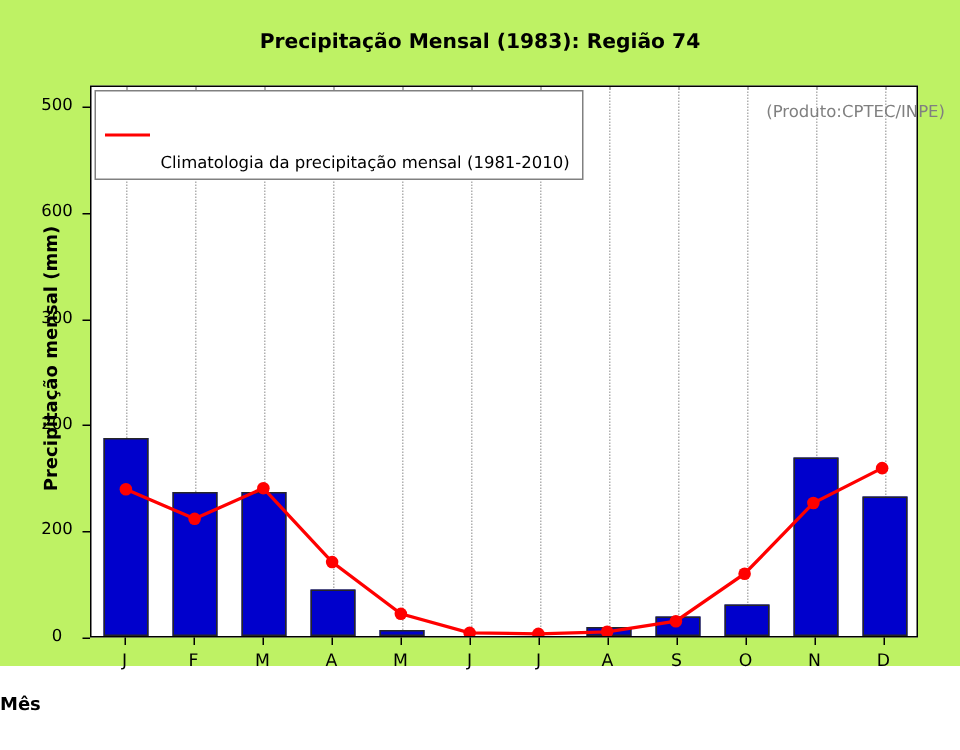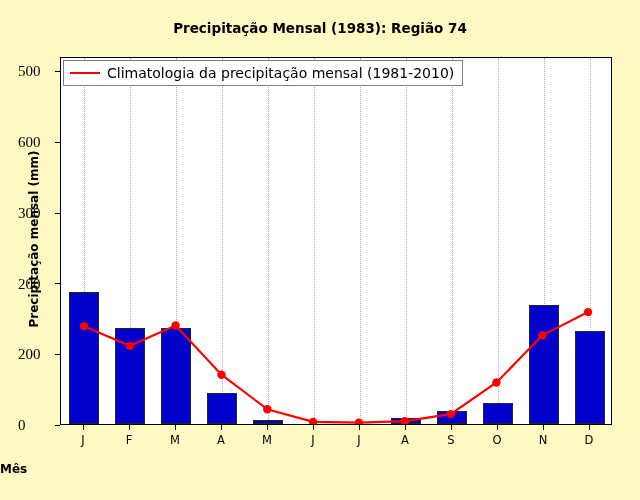--- a/index.html
+++ b/index.html
@@ -11,22 +11,22 @@
     width: 640px;
     height: 500px;
     font-family: "DejaVu Sans", "Liberation Sans", sans-serif;
     overflow: hidden;
     position: relative;
   }
   #figure {
     position: absolute;
     left: 0; top: 0;
     width: 640px;
-    height: 500px;
-    background: #fef9c3;
+    height: 444px;
+    background: #bef264;
   }
   
   #chart-title {
     position: absolute;
     left: 0;
     top: 20px;
     width: 640px;
     text-align: center;
     font-size: 13.5px;
     font-weight: bold;
@@ -70,25 +70,24 @@
   .ytick-mark {
     position: absolute;
     width: 5px;
     height: 1px;
     background: #000000;
     left: 55px;
   }
   .ytick-label {
     position: absolute;
     right: 582px;
-    text-align: left;
-    font-size: 15px;
+    text-align: center;
+    font-size: 11px;
     color: #000000;
     width: 40px;
-    font-family: Liberation Serif, serif;
   }
   .xtick-mark {
     position: absolute;
     width: 1px;
     height: 5px;
     background: #000000;
     top: 425px;
   }
   .xtick-label {
     position: absolute;
@@ -131,23 +130,24 @@
     gap: 7px;
     z-index: 5;
   }
   #legend-swatch {
     width: 30px;
     height: 0;
     border-top: 2px solid #ff0000;
     display: block;
   }
   #legend-label {
-    font-size: 14px;
+    font-size: 11px;
     color: #000000;
     white-space: nowrap;
+    margin-top: 37px;
   }
   
   #credit {
     position: absolute;
     right: 10px;
     top: 68px;
     font-size: 11px;
     color: #808080;
     z-index: 5;
     white-space: nowrap;
@@ -248,14 +248,15 @@
     </div>
 
   <div id="ylabel">Precipitação mensal (mm)</div>
   <div id="xlabel">Mês</div>
 
   <div id="legend">
     <span id="legend-swatch"></span>
     <span id="legend-label">Climatologia da precipitação mensal (1981-2010)</span>
   </div>
 
+  <div id="credit">(Produto:CPTEC/INPE)</div>
 
 </div>
 
 </body></html>

